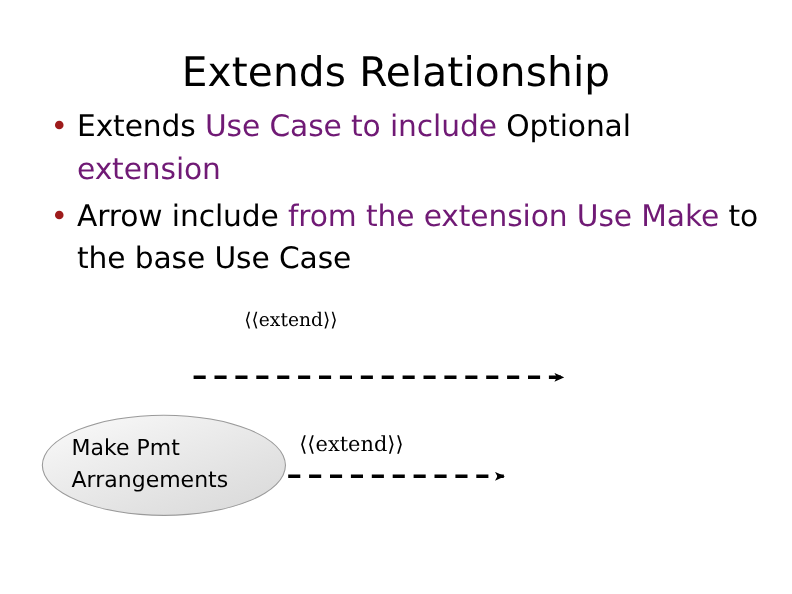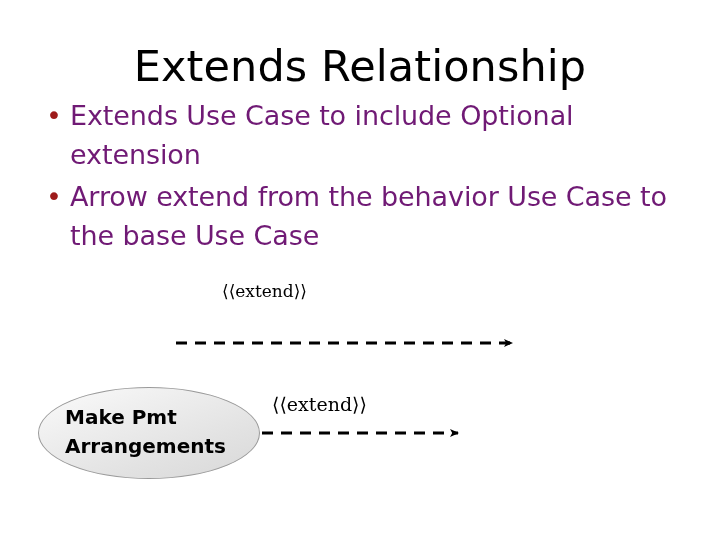--- a/index.html
+++ b/index.html
@@ -22,21 +22,21 @@
     background: #ffffff;
   }
 
   
   .slide-title {
     position: absolute;
     left: 0;
     right: 0;
     top: 46px;
     text-align: center;
-    font-size: 43px;
+    font-size: 37px;
     line-height: 40px;
     color: #000000;
     font-weight: 400;
     letter-spacing: 0.1px;
     white-space: nowrap;
   }
 
   
   .bullets {
     position: absolute;
@@ -57,21 +57,21 @@
   }
   .bullet-dot {
     position: absolute;
     left: 22px;
     top: 0;
     font-size: 27px;
     line-height: 39px;
     color: #9E1B1B;
   }
   .txt-red {
-    color: #701a75;
+    color: #000000;
   }
   .txt-black {
     color: #701a75;
   }
 
   
   .diagram {
     position: absolute;
     left: 0;
     top: 265px;
@@ -117,24 +117,23 @@
   .usecase-label {
     position: absolute;
     font-size: 20px;
     line-height: 29px;
     color: #000000;
     white-space: pre-line;
   }
 
   .usecase-left {
     left: 38px;
-    top: 122px;
+    top: 112px;
     width: 222px;
     height: 92px;
-    font-weight: bold;
   }
   .usecase-left .usecase-label {
     left: 26px;
     top: 15px;
   }
 
   .usecase-right {
     left: 464px;
     top: 122px;
     width: 221px;
@@ -154,21 +153,21 @@
 
   <div class="bullets">
 
     <div class="bullet-row">
       <span class="bullet-dot">•</span>
       <span class="txt-red">Extends </span><span class="txt-black">Use Case to include </span><span class="txt-red"> Optional</span><span class="txt-black"> extension</span>
     </div>
 
     <div class="bullet-row">
       <span class="bullet-dot">•</span>
-      <span class="txt-red">Arrow extend </span><span class="txt-black">from the behavior Use Case </span><span class="txt-red">to the base Use Case</span>
+      <span class="txt-red">Arrow include </span><span class="txt-black">from the extension Use Make </span><span class="txt-red">to the base Use Case</span>
     </div>
 
   </div>
 
   <div class="diagram">
 
     <div class="stereotype stereotype-top">⟨⟨extend⟩⟩</div>
 
     <svg class="arrow-svg" viewBox="0 0 720 230">
       <defs>

